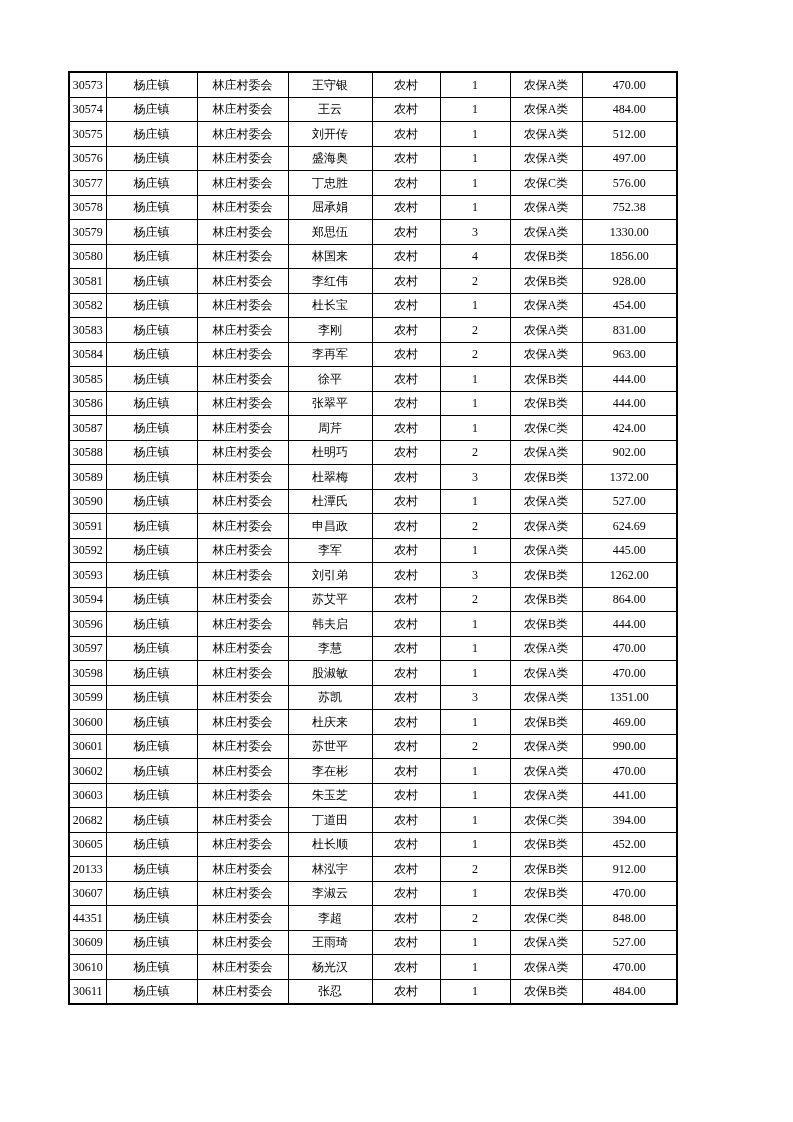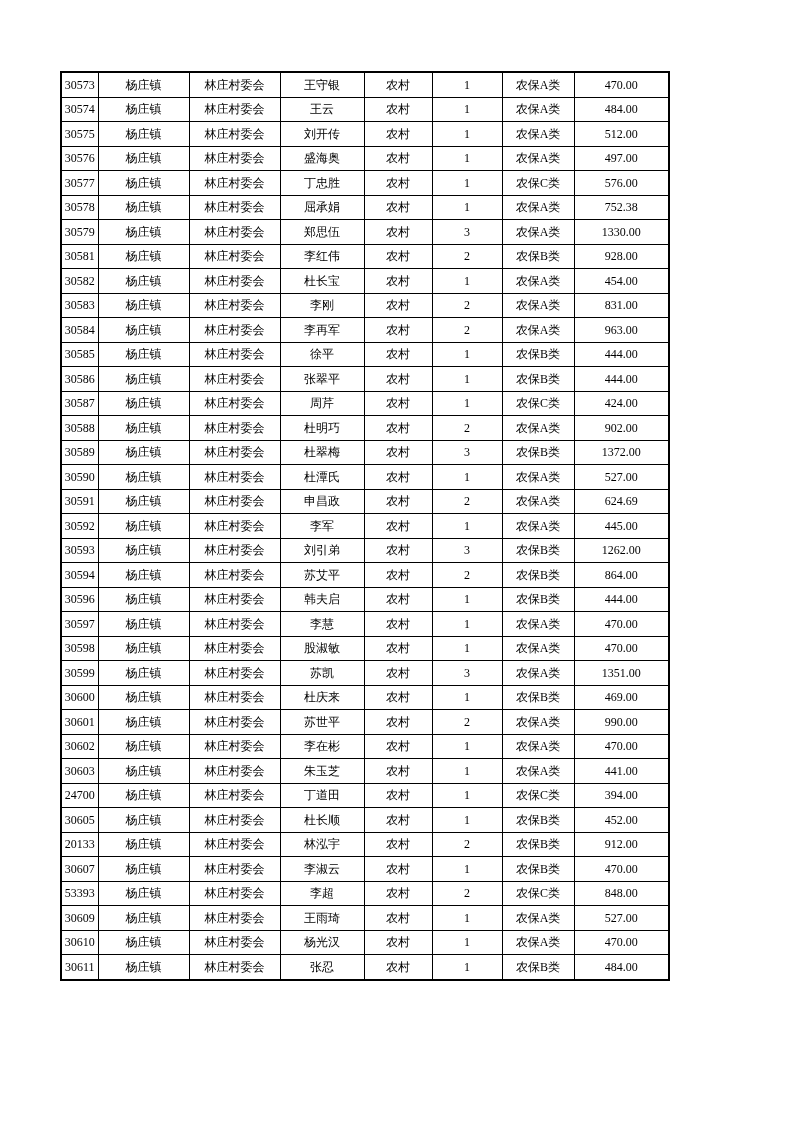--- a/index.html
+++ b/index.html
@@ -11,21 +11,21 @@
     position: relative;
     width: 793px;
     height: 1122px;
     background: #ffffff;
     font-family: "Liberation Serif", "DejaVu Serif", serif;
     color: #000000;
     overflow: hidden;
   }
   table.data-table {
     position: absolute;
-    left: 60px;
+    left: 68px;
     top: 71px;
     width: 608px;
     border-collapse: collapse;
     table-layout: fixed;
     border: 2px solid #000000;
   }
   table.data-table td {
     border: 1.5px solid #000000;
     height: 23.5px;
     padding: 0 2px;
@@ -117,20 +117,30 @@
           <td>30579</td>
           <td>杨庄镇</td>
           <td>林庄村委会</td>
           <td>郑思伍</td>
           <td>农村</td>
           <td>3</td>
           <td>农保A类</td>
           <td>1330.00</td>
         </tr>
         <tr>
+          <td>30580</td>
+          <td>杨庄镇</td>
+          <td>林庄村委会</td>
+          <td>林国来</td>
+          <td>农村</td>
+          <td>4</td>
+          <td>农保B类</td>
+          <td>1856.00</td>
+        </tr>
+        <tr>
           <td>30581</td>
           <td>杨庄镇</td>
           <td>林庄村委会</td>
           <td>李红伟</td>
           <td>农村</td>
           <td>2</td>
           <td>农保B类</td>
           <td>928.00</td>
         </tr>
         <tr>
@@ -337,21 +347,21 @@
           <td>30603</td>
           <td>杨庄镇</td>
           <td>林庄村委会</td>
           <td>朱玉芝</td>
           <td>农村</td>
           <td>1</td>
           <td>农保A类</td>
           <td>441.00</td>
         </tr>
         <tr>
-          <td>24700</td>
+          <td>20682</td>
           <td>杨庄镇</td>
           <td>林庄村委会</td>
           <td>丁道田</td>
           <td>农村</td>
           <td>1</td>
           <td>农保C类</td>
           <td>394.00</td>
         </tr>
         <tr>
           <td>30605</td>
@@ -377,21 +387,21 @@
           <td>30607</td>
           <td>杨庄镇</td>
           <td>林庄村委会</td>
           <td>李淑云</td>
           <td>农村</td>
           <td>1</td>
           <td>农保B类</td>
           <td>470.00</td>
         </tr>
         <tr>
-          <td>53393</td>
+          <td>44351</td>
           <td>杨庄镇</td>
           <td>林庄村委会</td>
           <td>李超</td>
           <td>农村</td>
           <td>2</td>
           <td>农保C类</td>
           <td>848.00</td>
         </tr>
         <tr>
           <td>30609</td>

